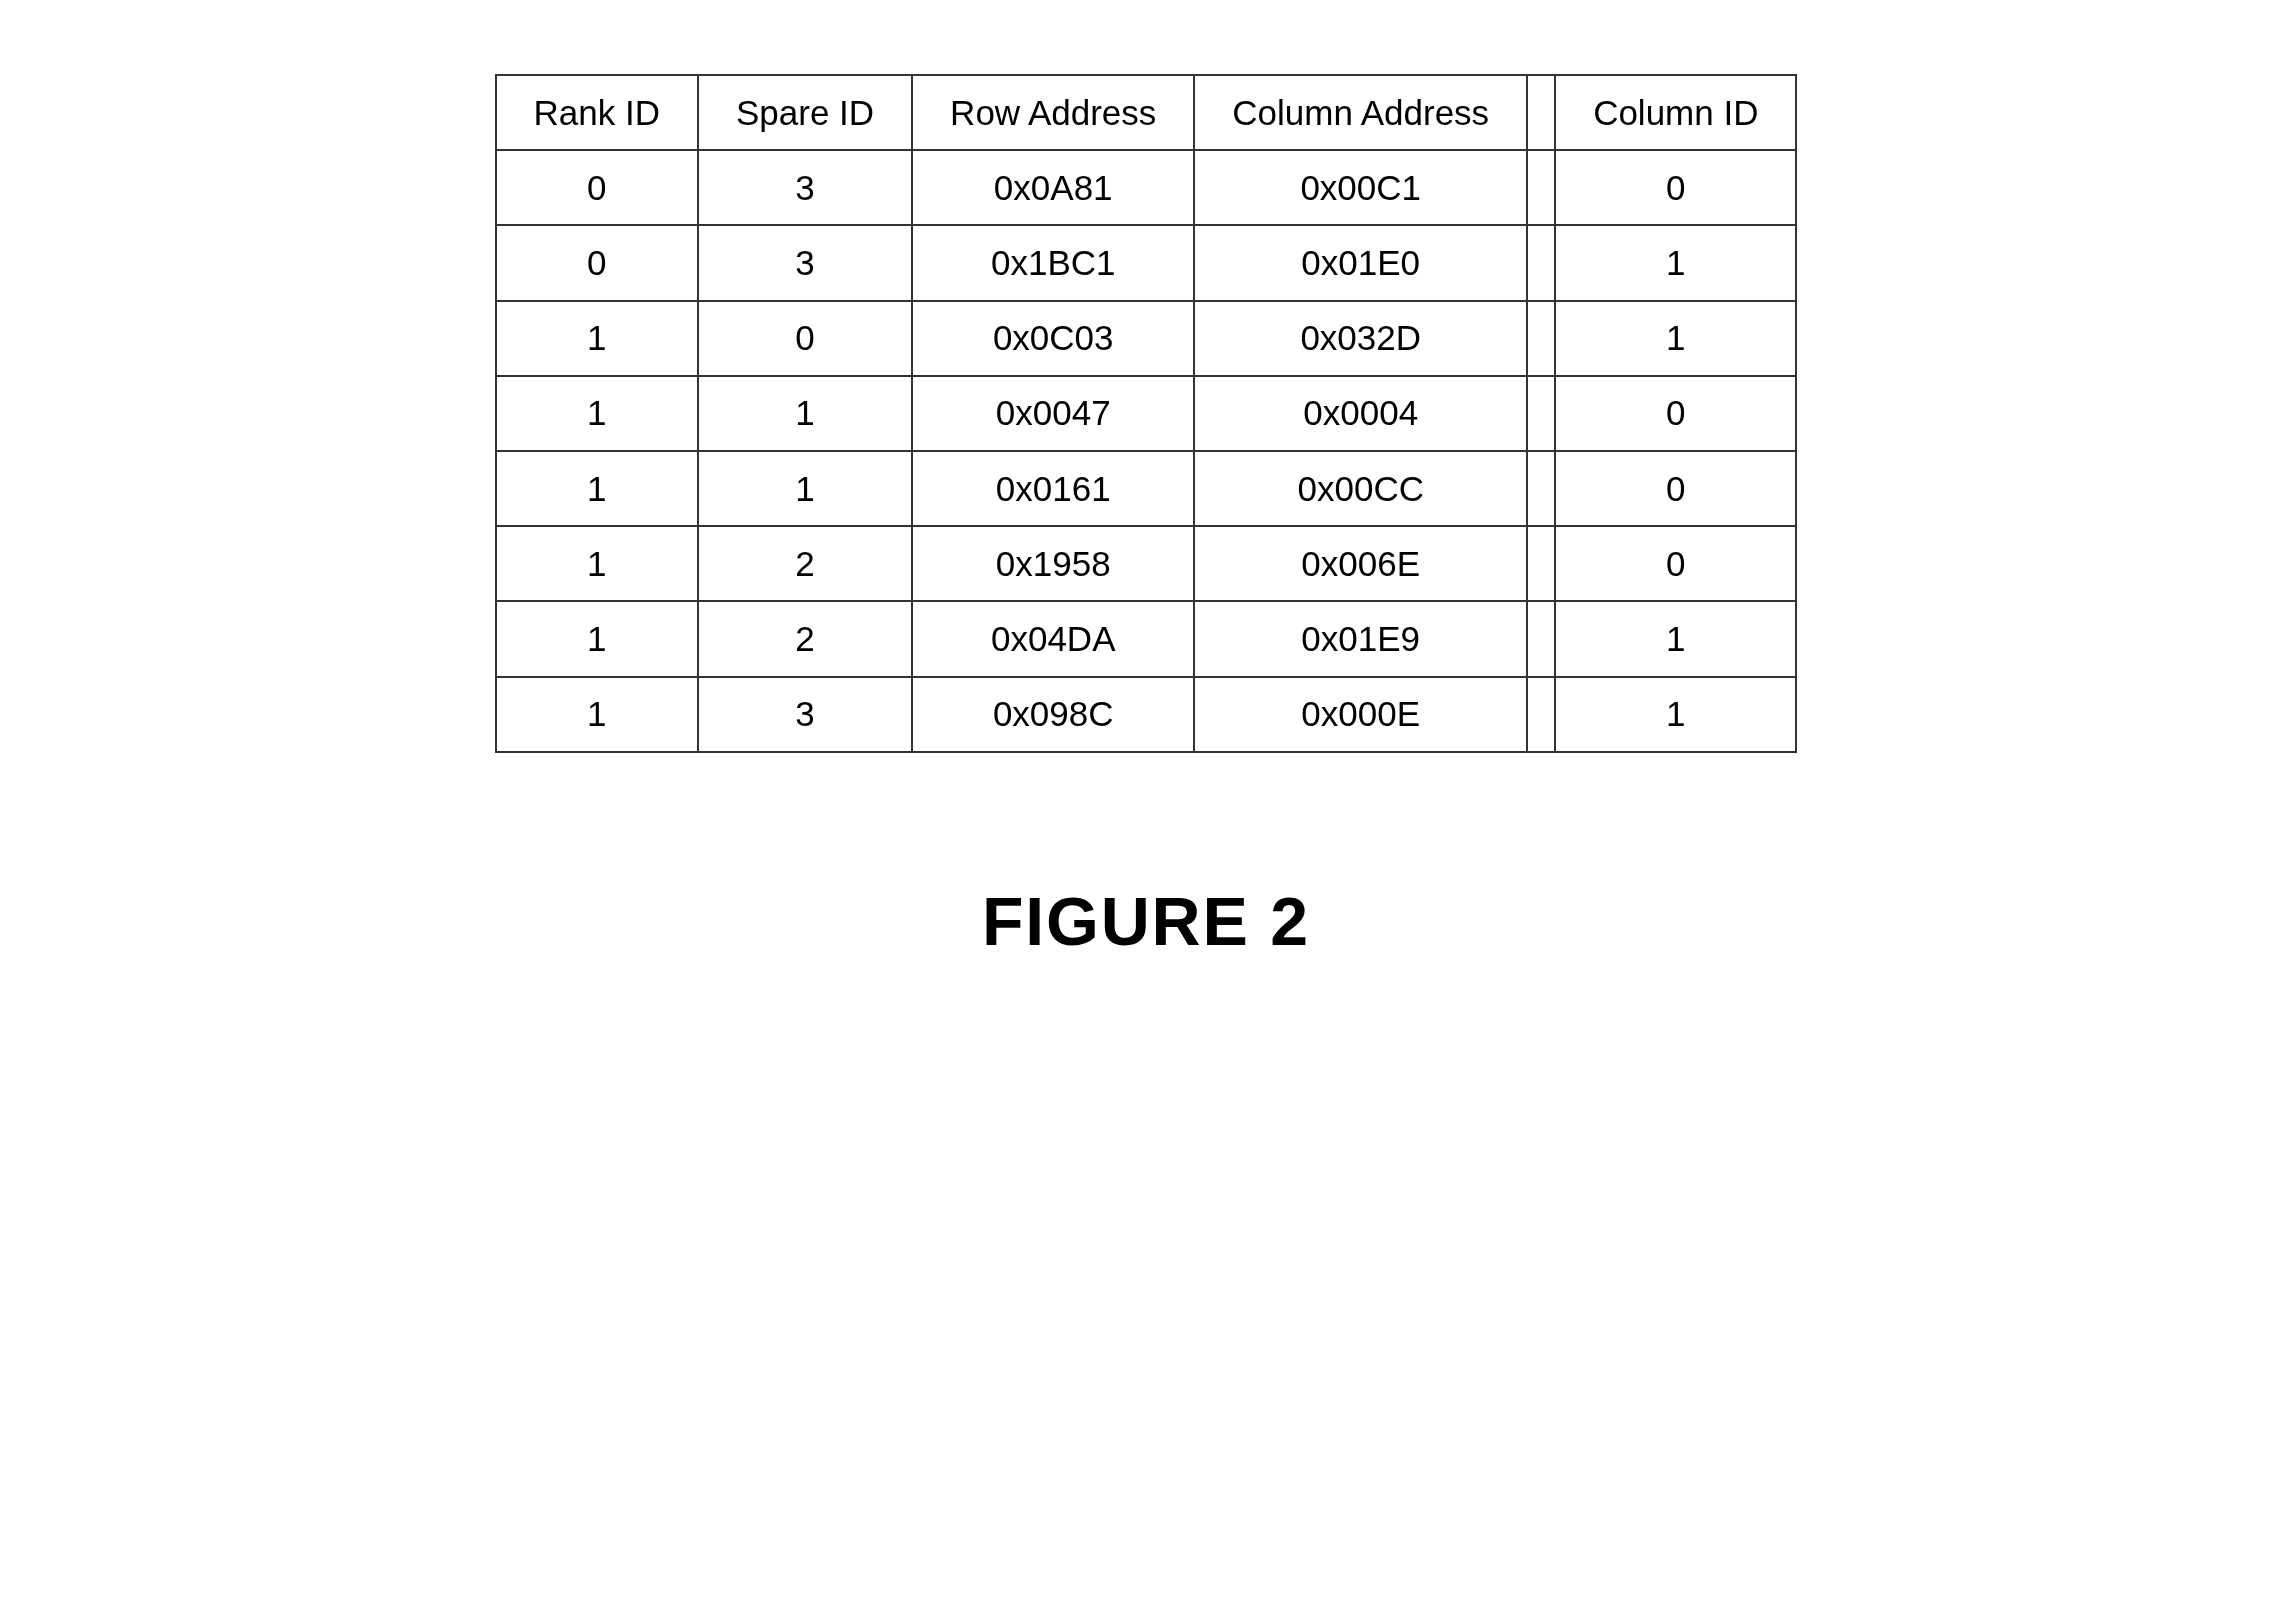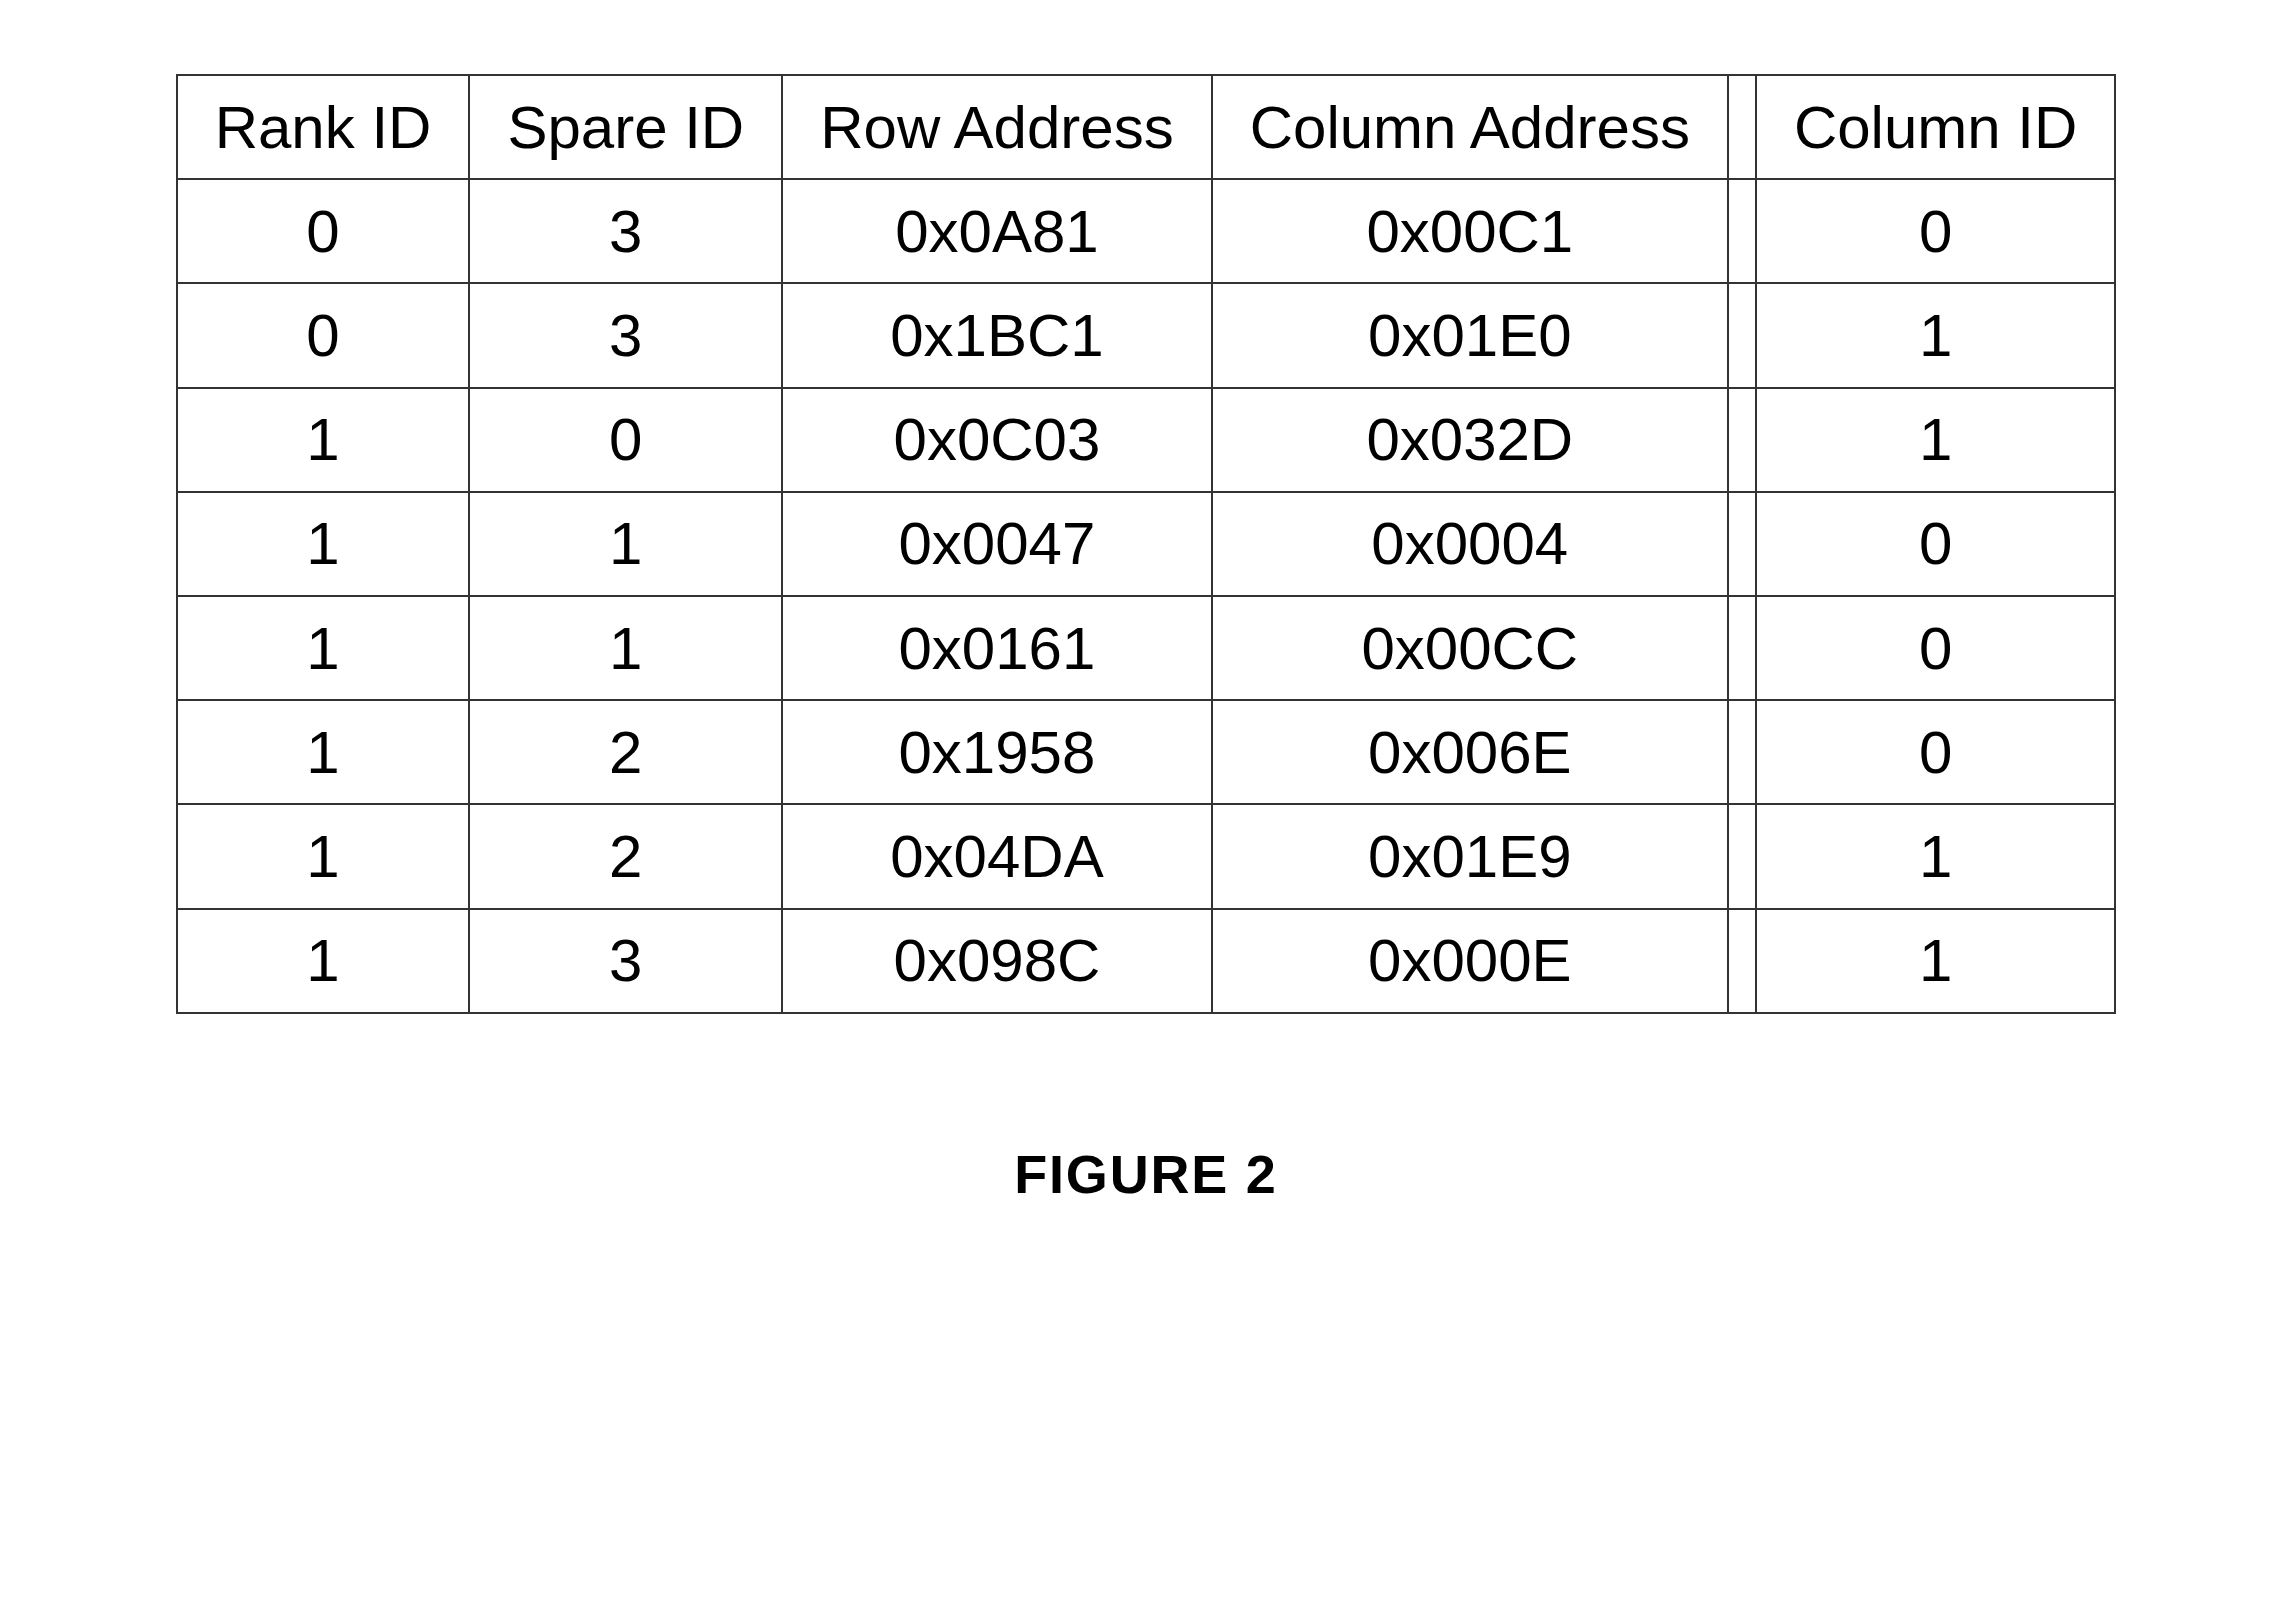--- a/index.html
+++ b/index.html
@@ -27,42 +27,42 @@
     table {
       border-collapse: collapse;
       font-size: 48px;
       font-weight: normal;
     }
 
     th, td {
       border: 2.8px solid #333333;
       padding: 16.6px 37px;
       text-align: center;
-      font-size: 60px;
+      font-size: 35px;
     }
 
     th {
       font-weight: normal;
       background-color: #ffffff;
     }
 
     td {
       font-weight: normal;
     }
 
     .empty-col {
       width: 28px;
       padding: 16.6px 9.2px;
       border-left: 2.8px solid #333333;
       border-right: 2.8px solid #333333;
     }
 
     .figure-caption {
       margin-top: 129px;
-      font-size: 54px;
+      font-size: 68px;
       font-weight: bold;
       letter-spacing: 1.8px;
       text-align: center;
       font-family: Arial, sans-serif;
     }
   </style>
 </head>
 <body>
 
 <div class="table-container">

